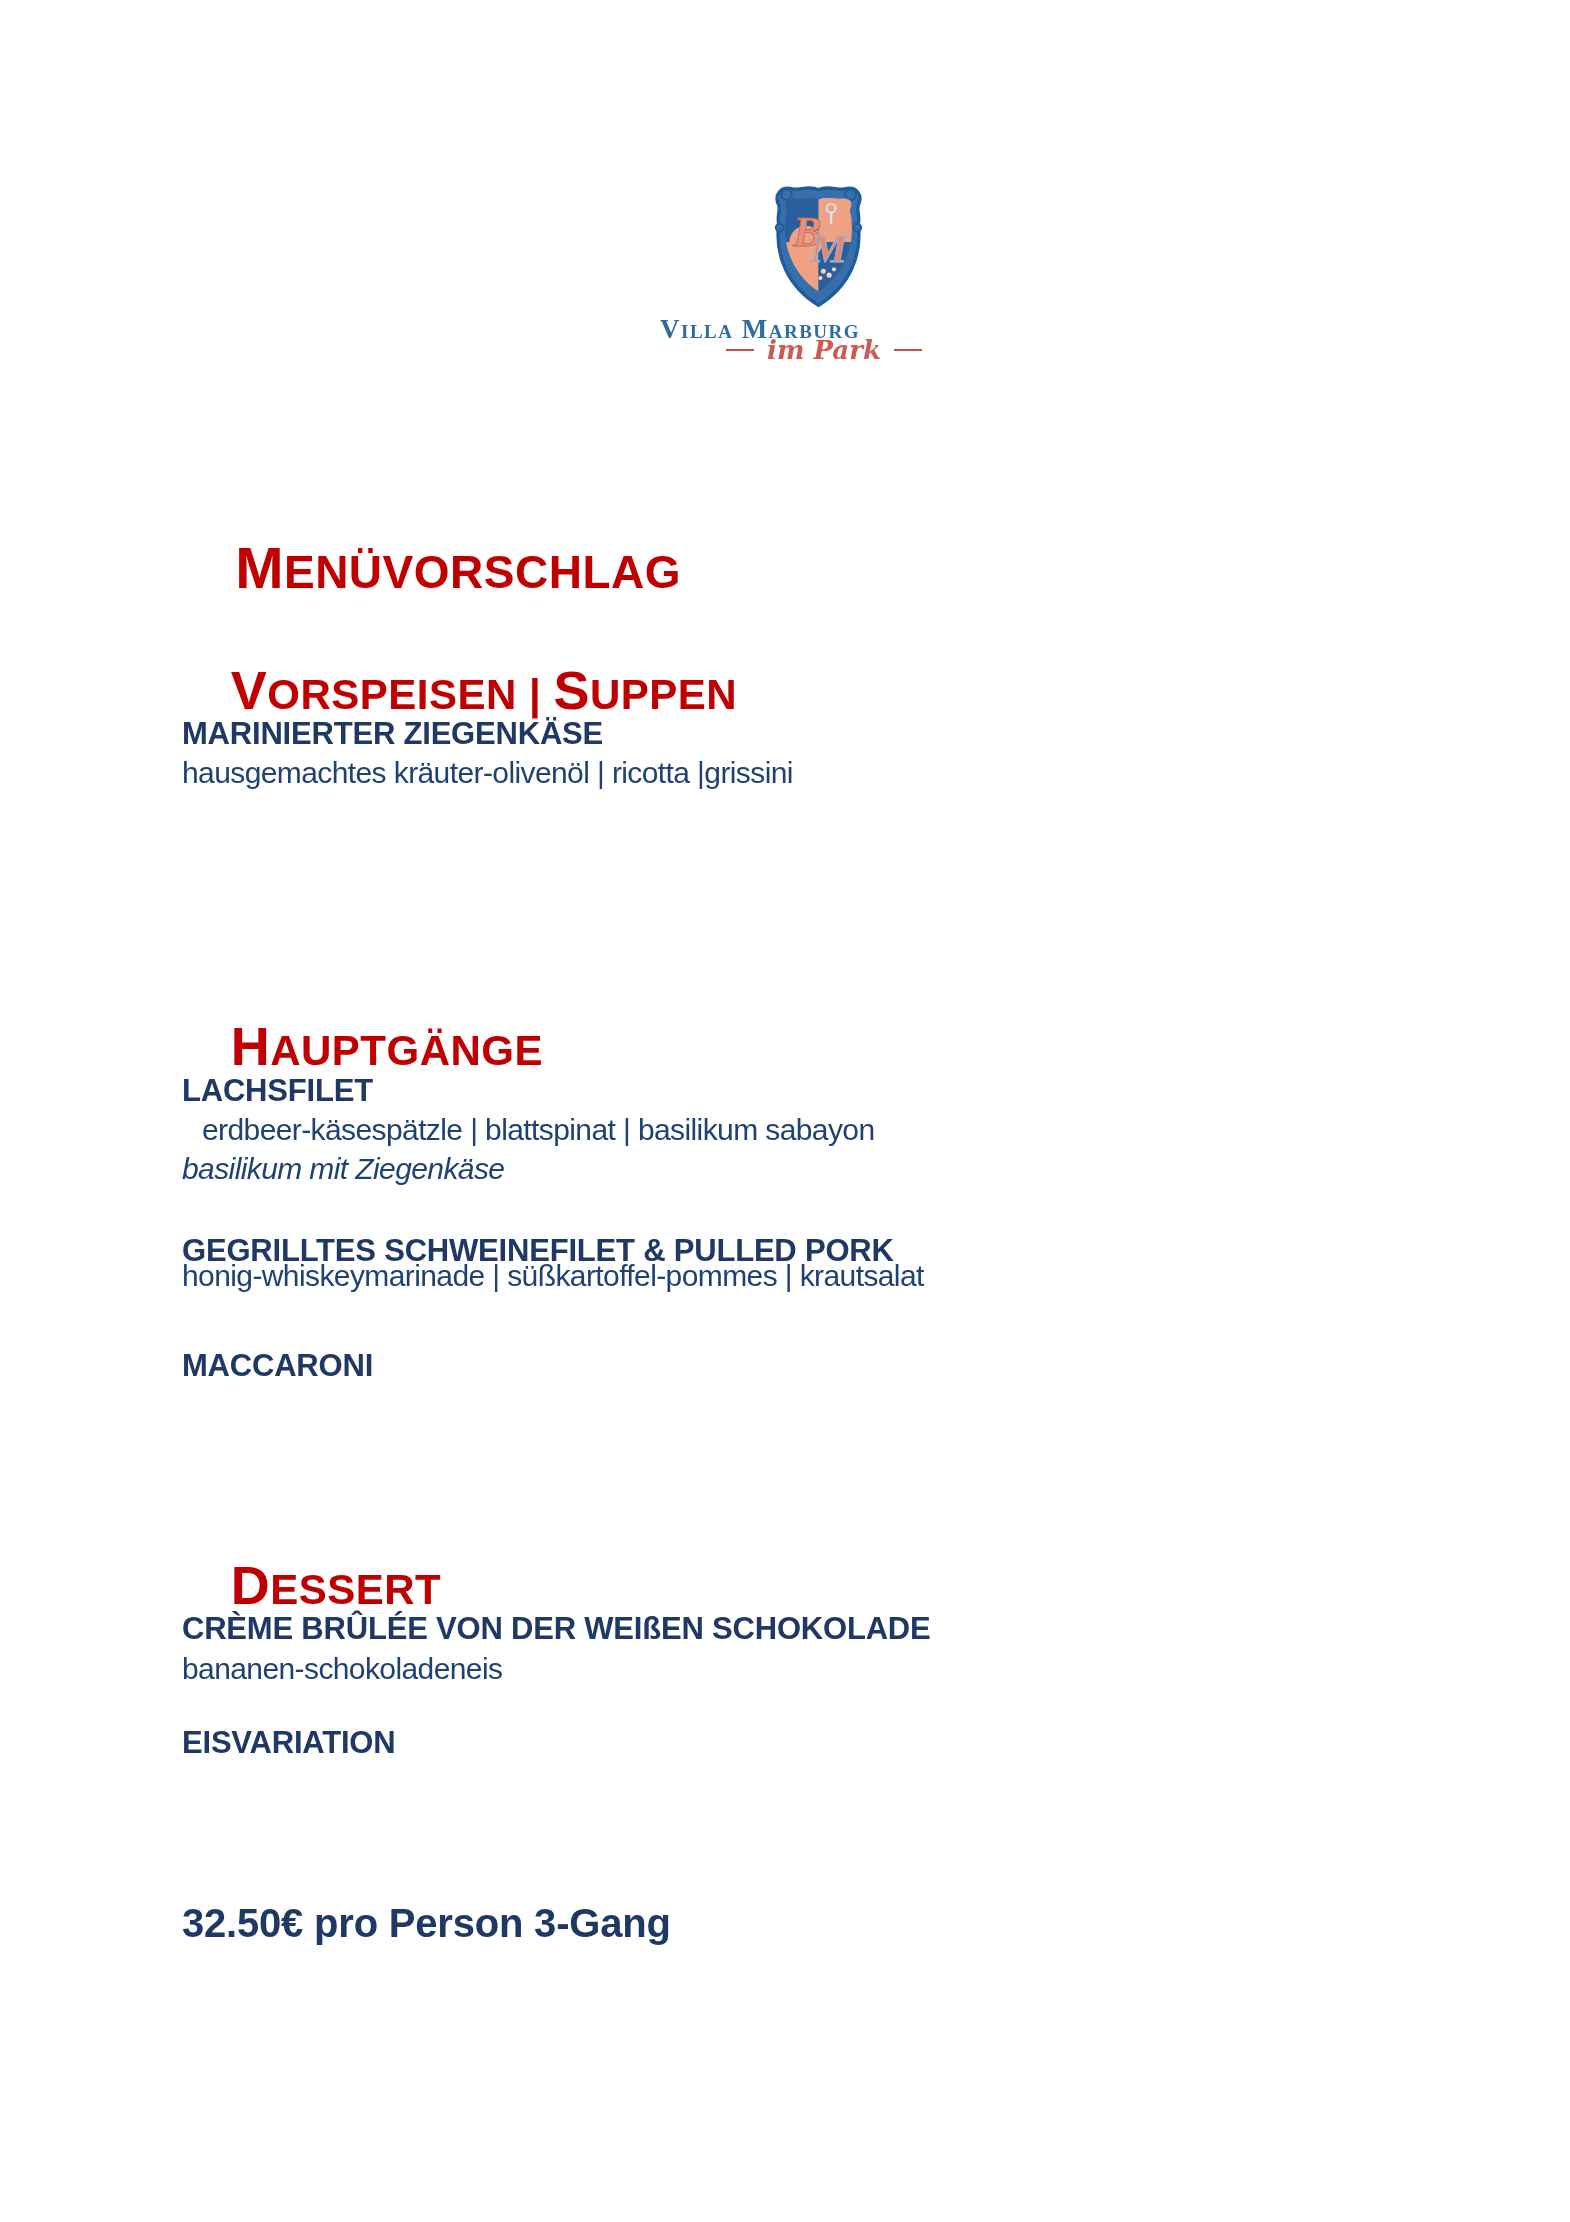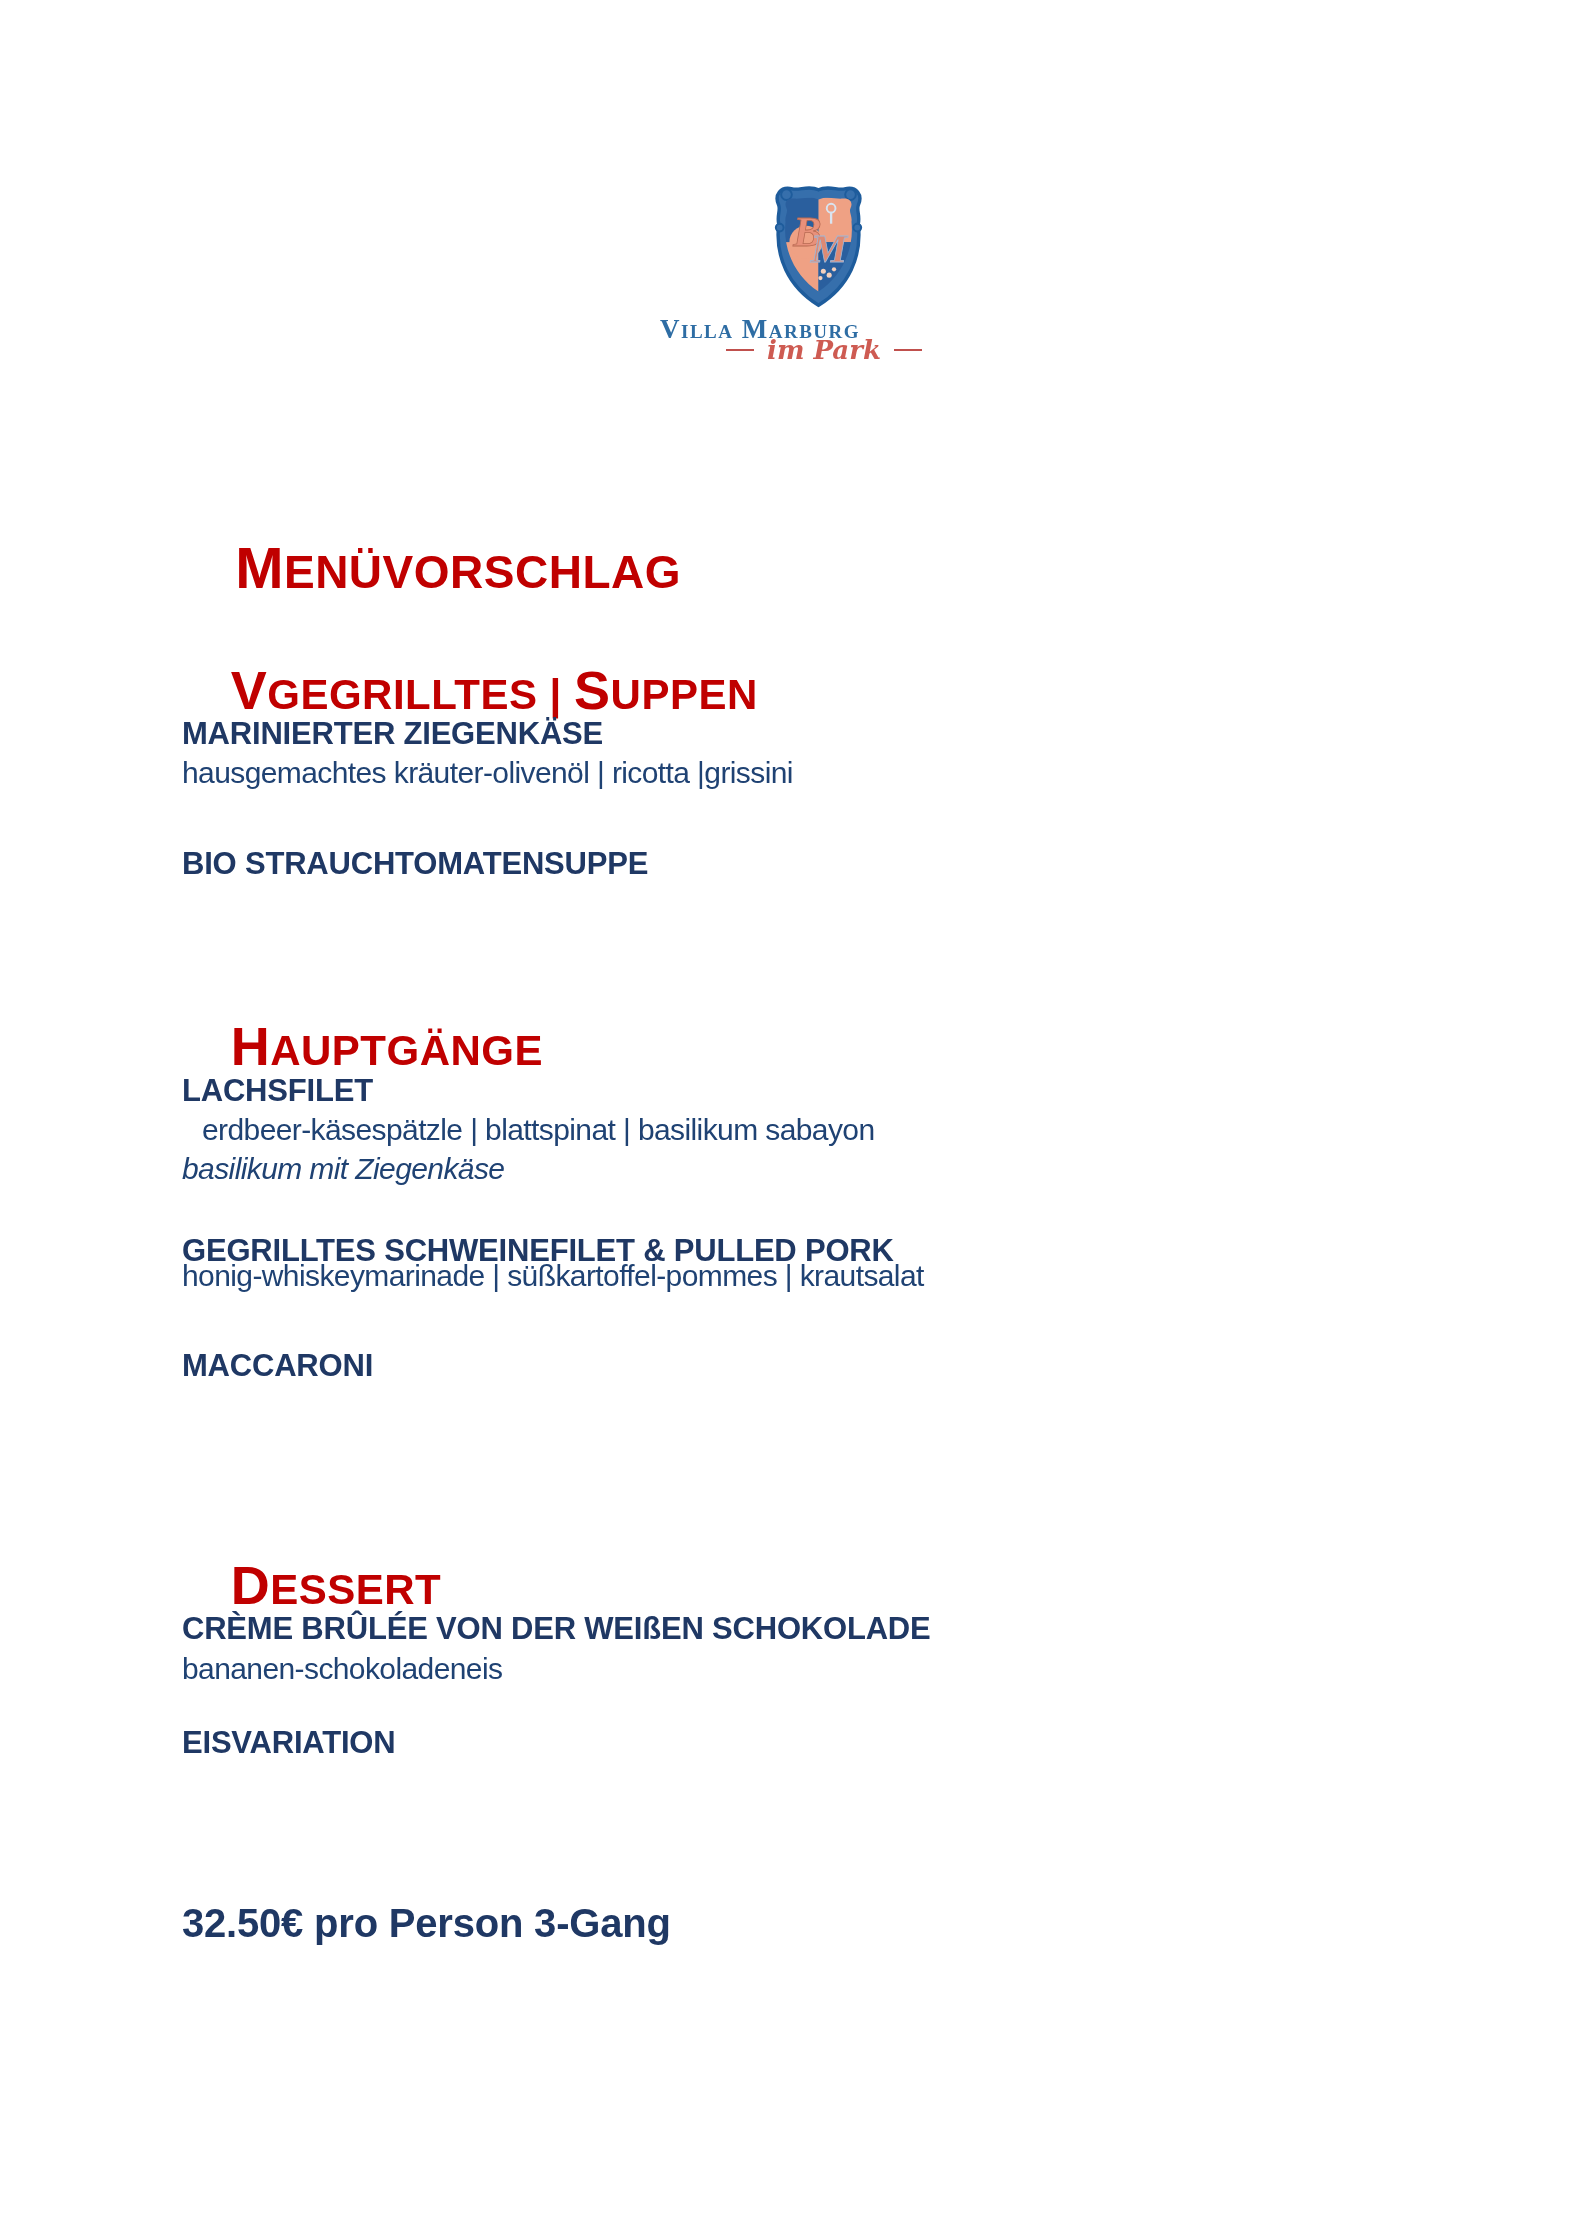--- a/index.html
+++ b/index.html
@@ -93,26 +93,25 @@
     <span class="rule"></span>
     <span class="script">im Park</span>
     <span class="rule"></span>
   </div>
 
   <div class="line t-title" style="top:490px;">
     <span class="big">M</span><span>ENÜVORSCHLAG</span>
   </div>
 
   <div class="line t-section" style="top:618px;">
-    <span class="big">V</span><span>GEGRILLTES</span><span> | </span><span class="big">S</span><span>UPPEN</span>
+    <span class="big">V</span><span>ORSPEISEN</span><span> | </span><span class="big">S</span><span>UPPEN</span>
   </div>
 
   <div class="line t-item" style="top:718px;">MARINIERTER ZIEGENKÄSE</div>
   <div class="line t-desc" style="top:757px;">hausgemachtes kräuter-olivenöl | ricotta |grissini</div>
-  <div class="line t-item" style="top:848px;">BIO STRAUCHTOMATENSUPPE</div>
 
   <div class="line t-section" style="top:974px;">
     <span class="big">H</span><span>AUPTGÄNGE</span>
   </div>
 
   <div class="line t-item" style="top:1075px;">LACHSFILET</div>
   <div class="line t-desc" style="top:1114px;margin-left:20px;">erdbeer-käsespätzle | blattspinat | basilikum sabayon</div>
   <div class="line t-note" style="top:1153px;">basilikum mit Ziegenkäse</div>
 
   <div class="line t-item" style="top:1235px;">GEGRILLTES SCHWEINEFILET &amp; PULLED PORK</div>

